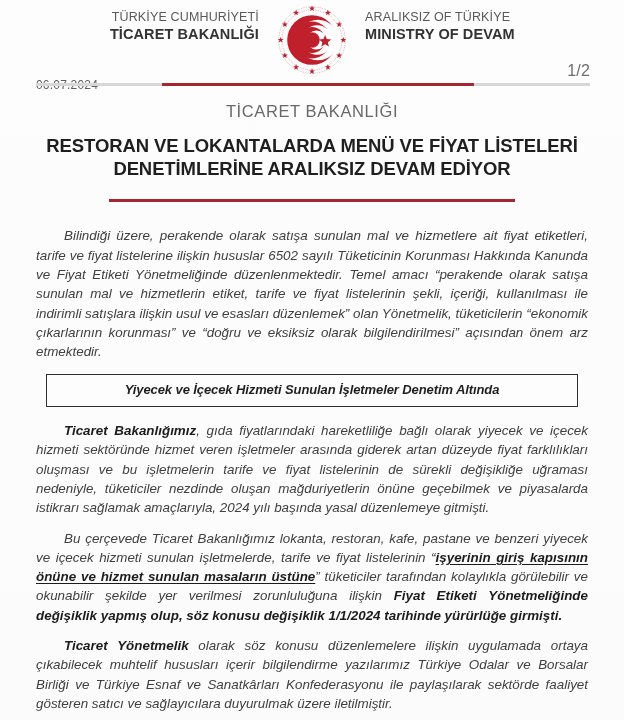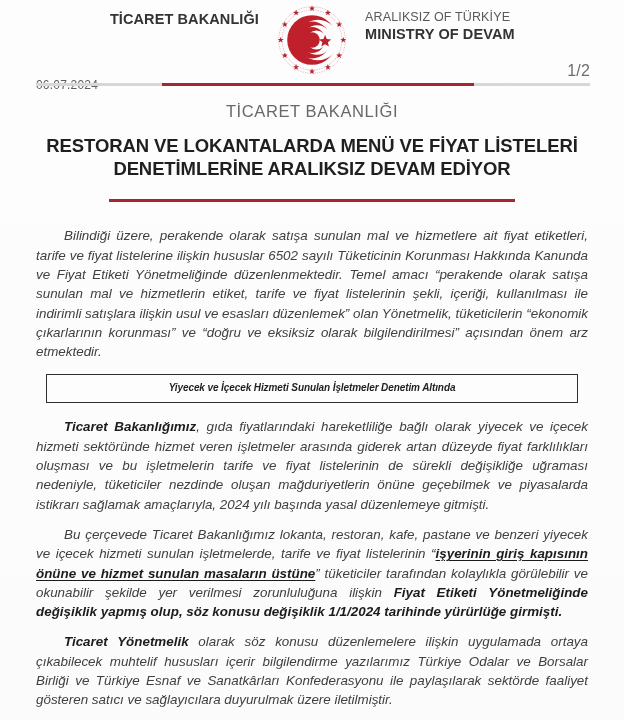--- a/index.html
+++ b/index.html
@@ -165,35 +165,36 @@
   
   .callout {
     margin: 4px 10px 14px 10px;
     border: 1.6px solid #2f2f2f;
     background: #fdfdfd;
     text-align: center;
     padding: 7px 10px 8px 10px;
     box-sizing: border-box;
   }
   .callout-text {
-    font-size: 10px;
+    font-size: 13px;
     font-weight: bold;
     color: #1f1f1f;
     letter-spacing: -0.1px;
     line-height: 1.2;
   }
 </style>
 </head>
 <body>
 
 <div class="page">
 
   <div class="masthead">
 
     <div class="mast-block mast-left">
+      <div class="mast-line1">TÜRKİYE CUMHURİYETİ</div>
       <div class="mast-line2">TİCARET BAKANLIĞI</div>
     </div>
 
     <div class="emblem">
       <svg viewBox="0 0 100 100" width="74" height="74" aria-hidden="true">
         <defs>
           <g id="starpt">
             <polygon points="0,-4.2 1.05,-1.35 4.0,-1.3 1.65,0.5 2.55,3.4 0,1.65 -2.55,3.4 -1.65,0.5 -4.0,-1.3 -1.05,-1.35" fill="#b2202b"></polygon>
           </g>
         </defs>

